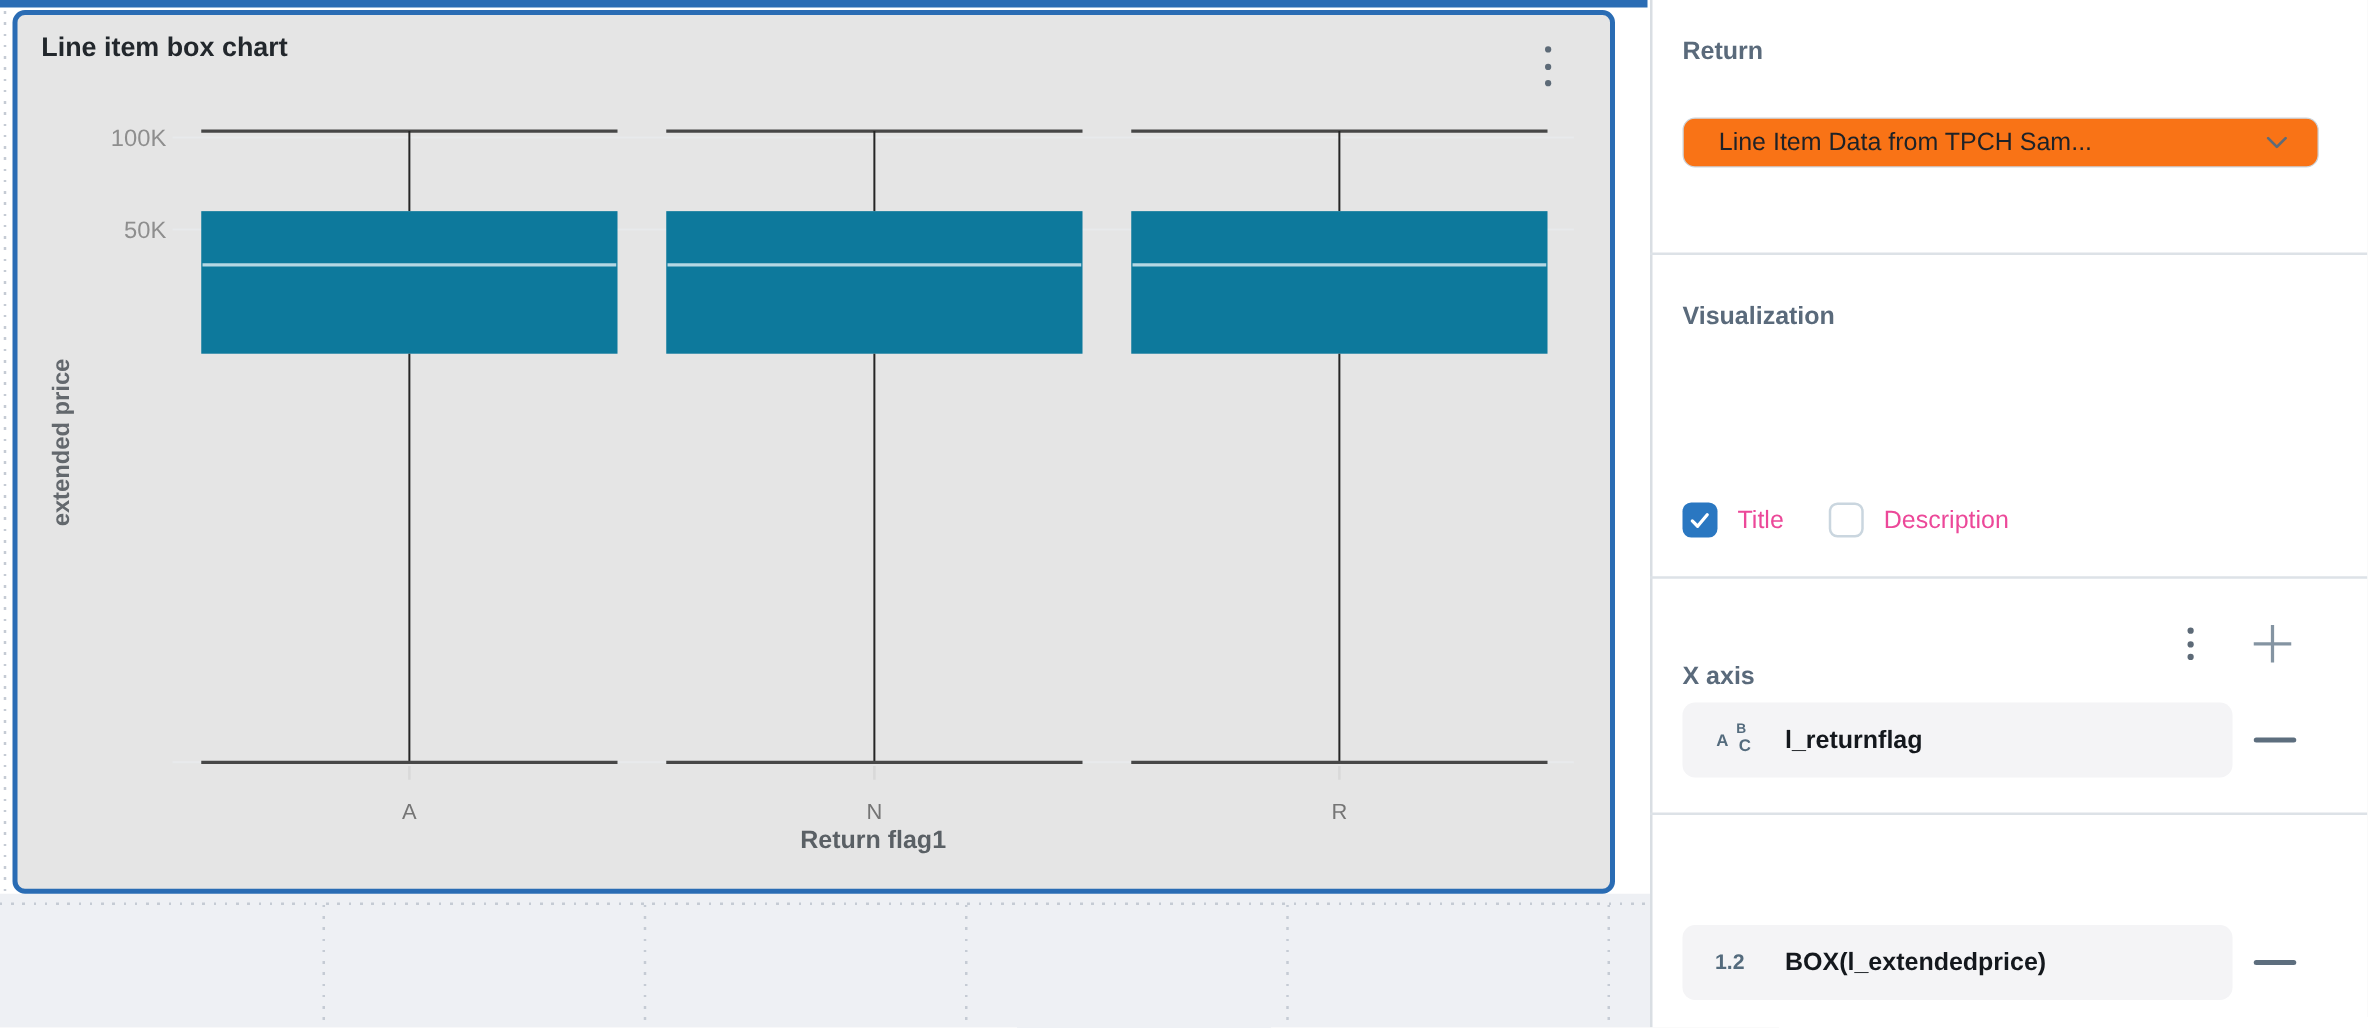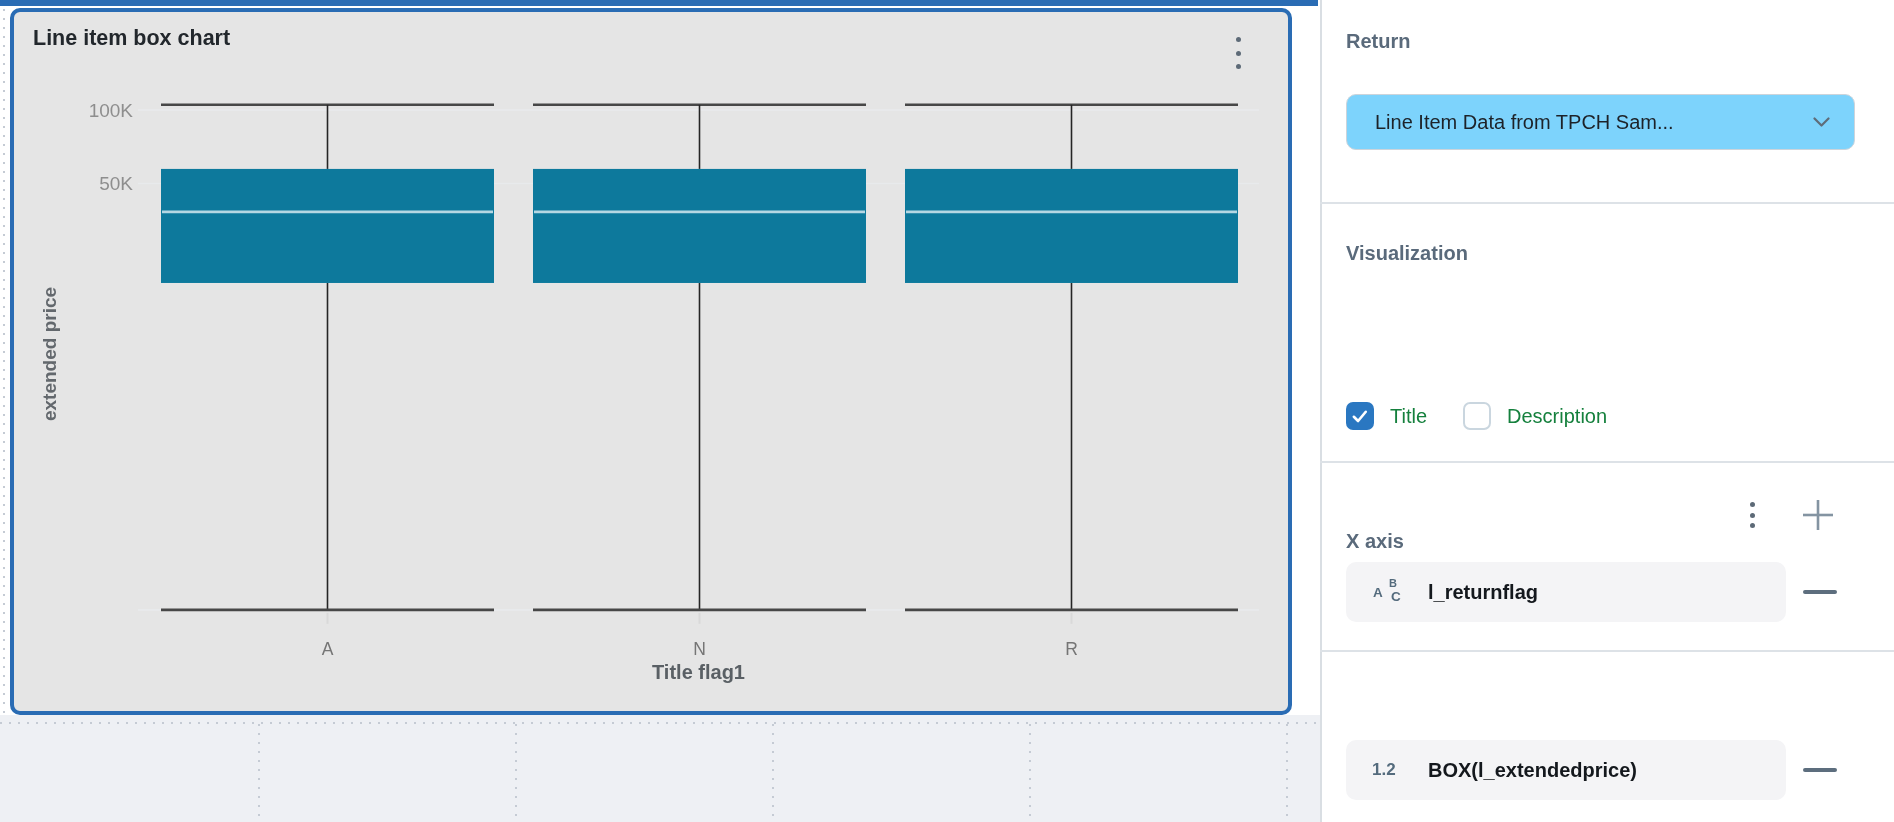--- a/index.html
+++ b/index.html
@@ -31,33 +31,33 @@
             transform:rotate(-90deg); font-size:19px; font-weight:700; color:#63686d; }
 
   
   .panel { position:absolute; left:1320px; top:0; width:574px; height:822px; background:#fff; }
   .v-divider { position:absolute; left:0; top:0; width:2px; height:822px; background:#d9dee3; }
   .divider { position:absolute; left:0; width:574px; height:1.5px; background:#dde2e7; }
   .heading { position:absolute; left:26px; font-size:20px; font-weight:700; color:#5a6a7b; }
   .section-header { position:absolute; left:0; width:574px; height:30px; }
   .section-header .heading { position:absolute; left:26px; top:2px;margin-top:28px; }
 
-  .dropdown { position:absolute; left:26px; width:509px; height:56px; background:#7dd3fc;
+  .dropdown { position:absolute; left:26px; width:509px; height:40px; background:#f97316;
               border:1.5px solid #ccd4db; border-radius:10px; display:flex; align-items:center;
               padding:0 24px 0 28px; cursor:pointer; }
   .dd-text { font-size:20px; color:#1d2228; white-space:nowrap; }
   .chev { margin-left:auto; flex:0 0 auto; }
   .viz-icon { margin-right:18px; flex:0 0 auto; }
 
   .check-row { position:absolute; left:26px; top:400px; height:32px; display:flex; align-items:center; }
   .checkbox { width:28px; height:28px; border-radius:7px; cursor:pointer; flex:0 0 auto;
               display:flex; align-items:center; justify-content:center; }
   .checkbox.checked { background:#2a77c1; }
   .checkbox.unchecked { background:#fff; border:2px solid #cad6df; }
-  .check-label { font-size:20px; color:#15803d; margin-left:16px; }
+  .check-label { font-size:20px; color:#ec4899; margin-left:16px; }
   .check-label.first { margin-right:36px; }
 
   .kebab-v { position:absolute; width:20px; height:30px; cursor:pointer;
              display:flex; flex-direction:column; align-items:center; justify-content:space-between; padding:2px 0; }
   .kebab-v i { width:5px; height:5px; border-radius:50%; background:#5d6a77; }
   .plus { position:absolute; cursor:pointer; }
 
   .pill { position:absolute; left:26px; width:440px; height:60px; background:#f4f4f6; border-radius:10px;
           display:flex; align-items:center; padding:0 20px 0 26px; cursor:pointer; }
   .pill-label { font-size:20px; font-weight:700; color:#14181d; margin-left:22px; white-space:nowrap; }
@@ -123,21 +123,21 @@
             <line x1="891" y1="92.82133530730712" x2="1224" y2="92.82133530730712" stroke="#474747" stroke-width="2.6"></line>
             <line x1="1057.5" y1="92.82133530730712" x2="1057.5" y2="156.92193349793527" stroke="#252525" stroke-width="1.6"></line>
             <rect x="891" y="156.92193349793527" width="333" height="114.05068266254202" fill="#0d799c"></rect>
             <line x1="892" y1="199.8662196420686" x2="1223" y2="199.8662196420686" stroke="#b5d7e3" stroke-width="2.6"></line>
             <line x1="1057.5" y1="270.9726161604773" x2="1057.5" y2="597.8652610847171" stroke="#252525" stroke-width="1.6"></line>
             <line x1="891" y1="597.8652610847171" x2="1224" y2="597.8652610847171" stroke="#474747" stroke-width="2.6"></line>
           </g>
           <line x1="1057.5" y1="600.8652610847171" x2="1057.5" y2="611.8652610847171" stroke="#d9d9d9" stroke-width="2"></line>
           <text x="1057.5" y="643" text-anchor="middle" fill="#757575" font-size="17.5" font-family="Liberation Sans, sans-serif">R</text>
         </svg>
-      <div class="xlabel">Title flag1</div>
+      <div class="xlabel">Return flag1</div>
       <div class="ylabel">extended price</div>
     </div>
   </div>
 
   <div class="panel">
     <div class="v-divider"></div>
 
     <div class="heading" style="top:30px">Return</div>
     <div class="dropdown" style="top:94px">
       <span class="dd-text">Line Item Data from TPCH Sam...</span>

